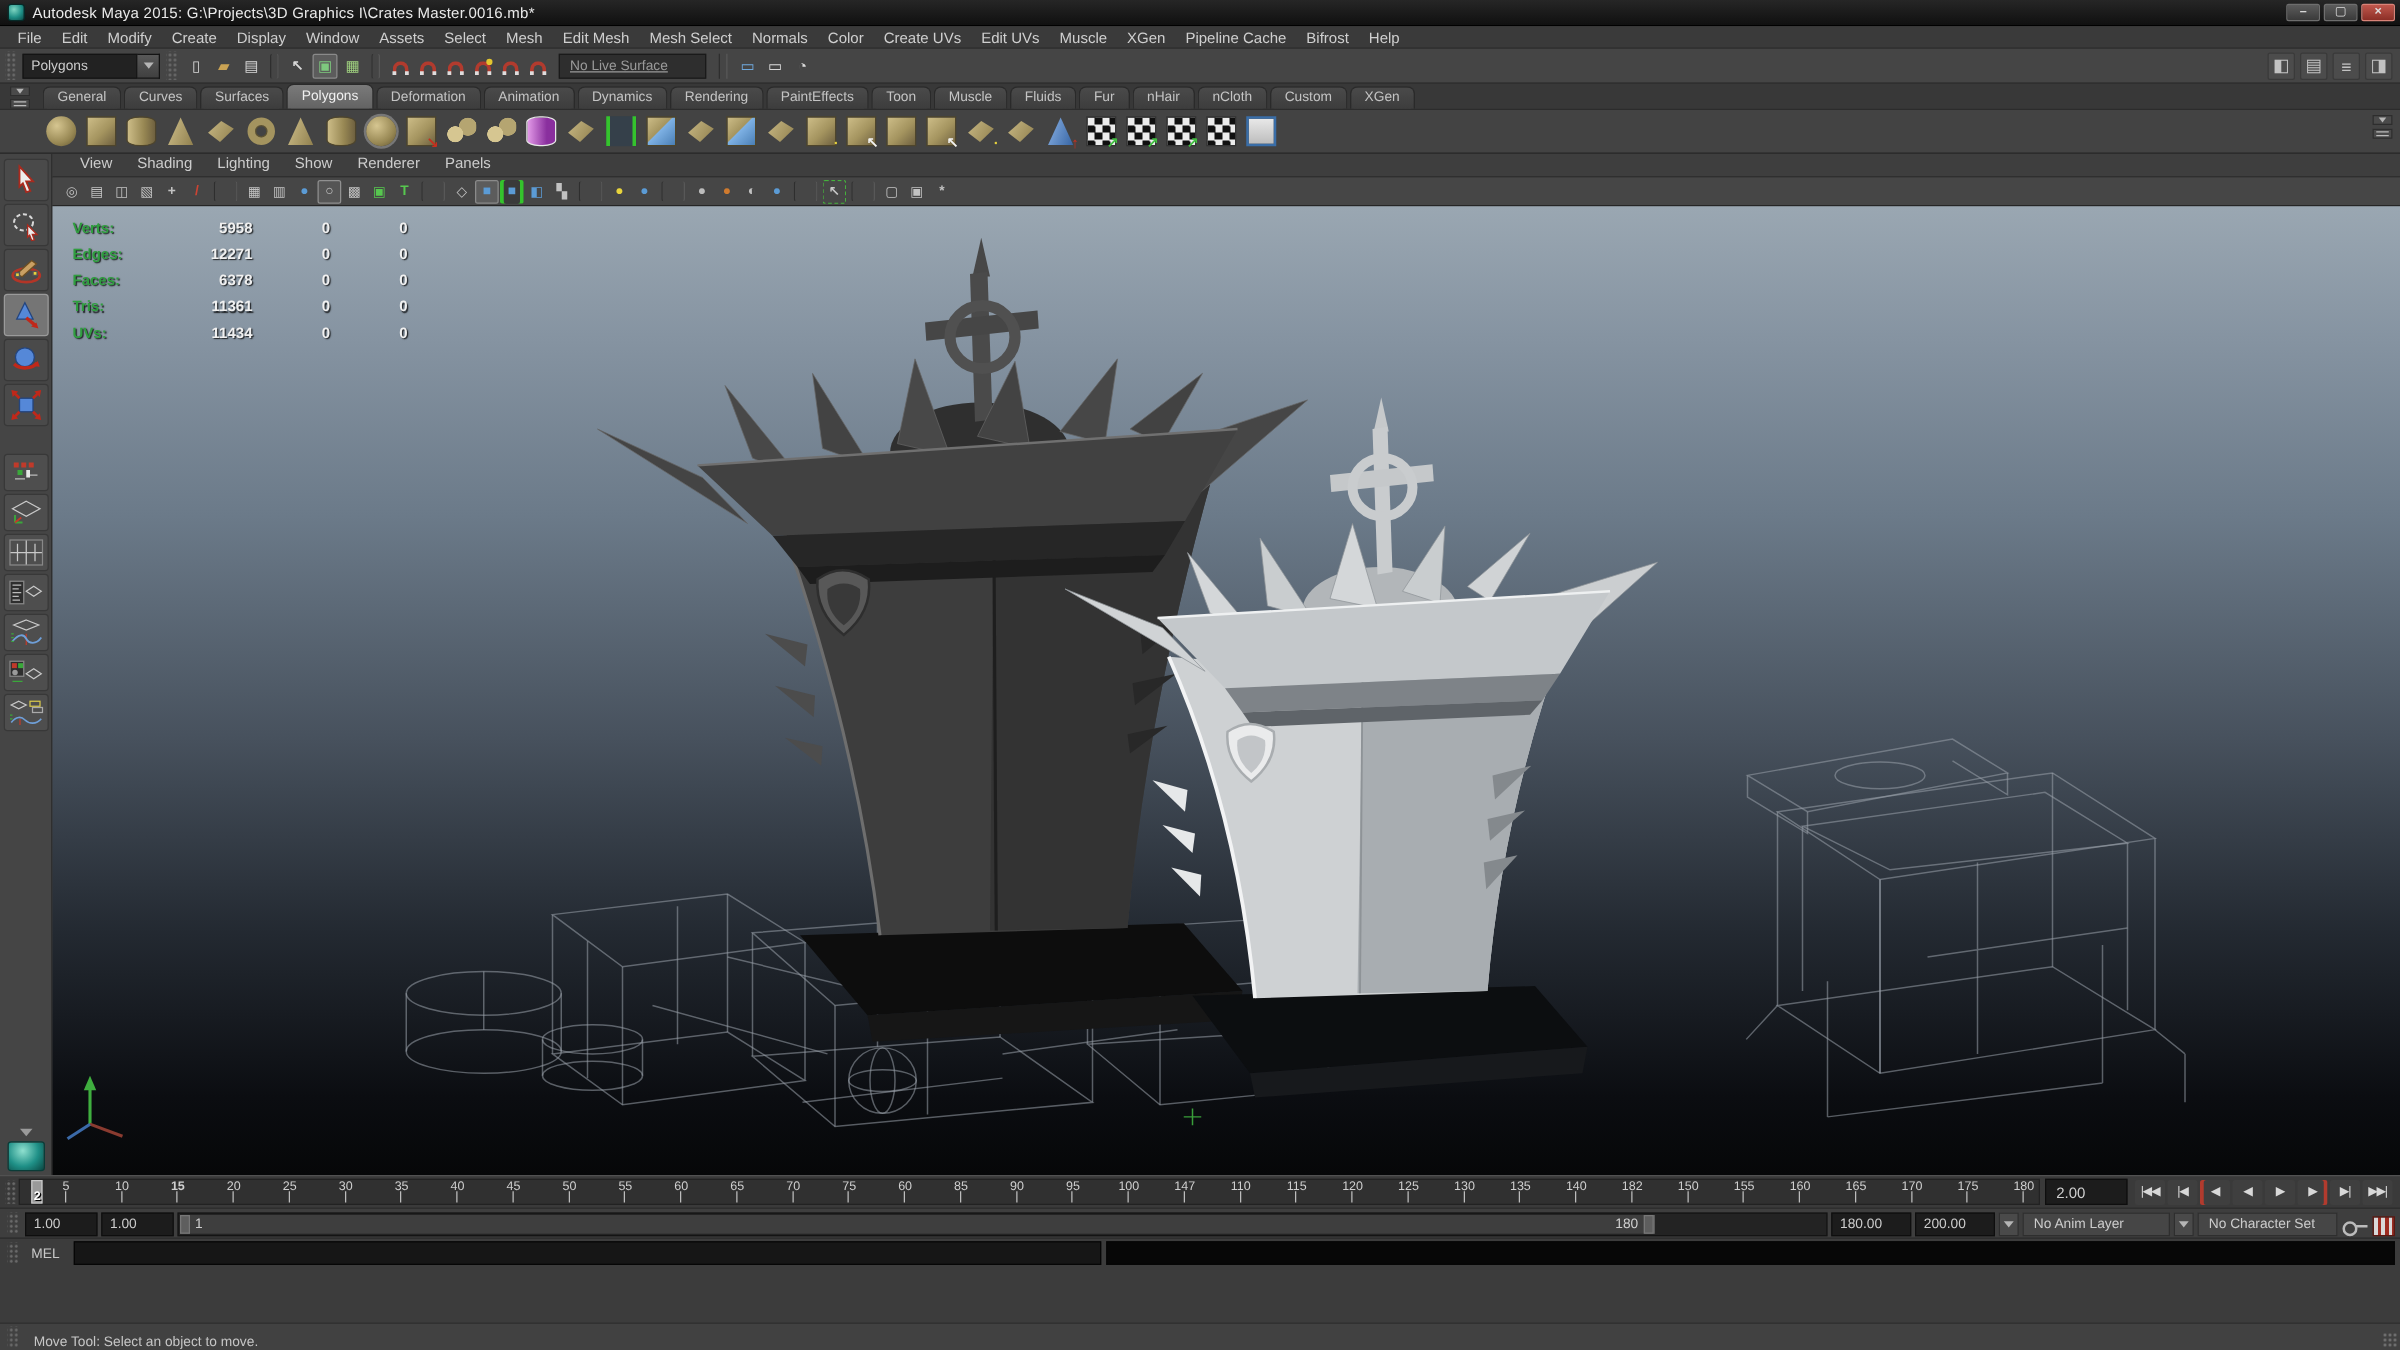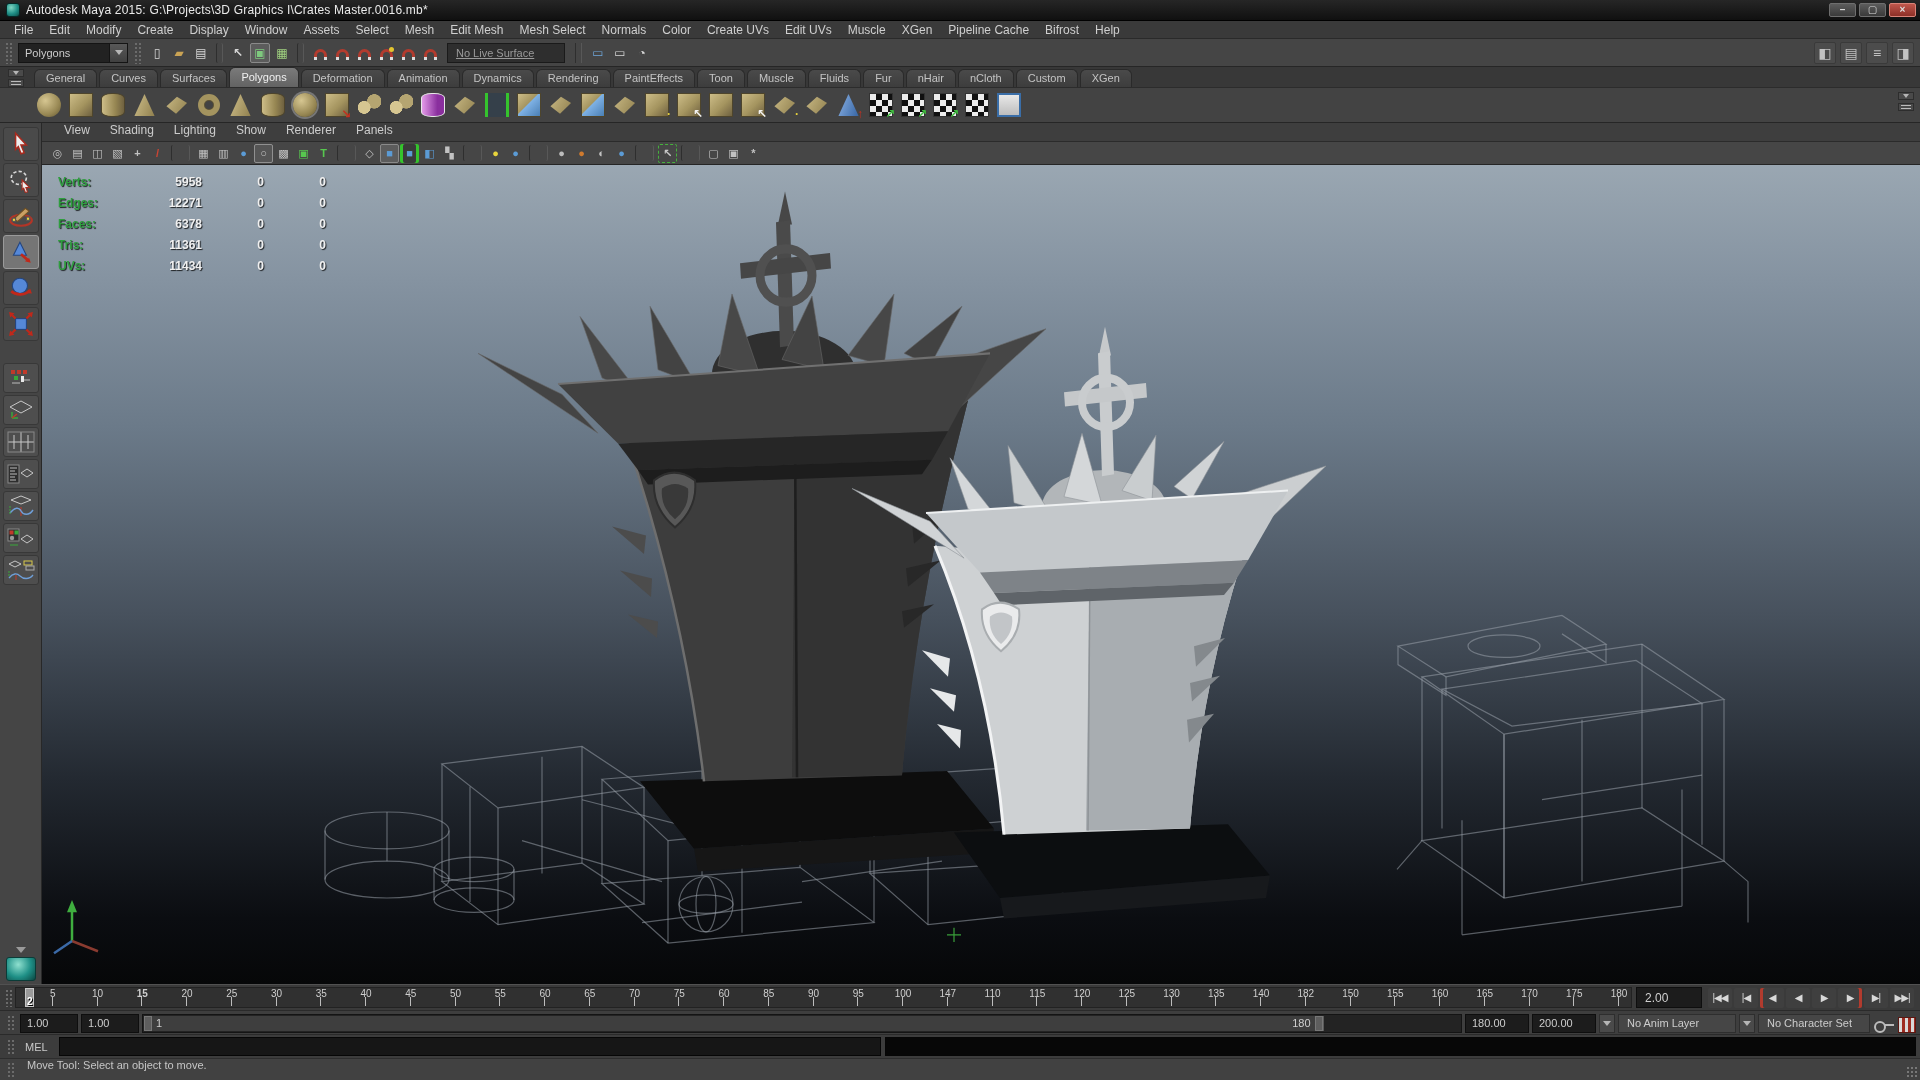--- a/index.html
+++ b/index.html
@@ -153,22 +153,22 @@
   .key-ic { width:22px; height:16px; position:relative; }
   .key-ic:before { content:""; position:absolute; left:1px; top:4px; width:8px; height:8px; border:2px solid #bbb; border-radius:50%; }
   .key-ic:after { content:""; position:absolute; left:11px; top:7px; width:10px; height:2px; background:#bbb; box-shadow:6px 2px 0 -1px #bbb, 3px 2px 0 -1px #bbb; }
   .animpref-ic { width:18px; height:16px; background:repeating-linear-gradient(90deg,#d8d8d8 0 3px,#9e2b20 3px 6px); border:1px solid #5a1812; }
   
   .cmd-row { height:24px; background:#3c3c3c; border-top:1px solid #2a2a2a; display:flex; align-items:center;
     padding:1px 4px; gap:4px; flex:0 0 auto; }
   .cmd-label { width:34px; color:#c8c8c8; font-size:11px; padding-left:4px; }
   .cmd-input { width:43%; height:19px; background:#161616; border:1px solid #060606; color:#ddd; font-family:"DejaVu Sans Mono",monospace; font-size:11px; padding:0 4px; }
   .cmd-output { flex:1; height:19px; background:#070707; border:1px solid #060606; }
-  .help-row { height:22px; background:#414141; border-top:1px solid #2d2d2d; display:flex; align-items:flex-start;
-    padding:0 4px; gap:4px; flex:0 0 auto; position:relative; }
+  .help-row { height:22px; background:#414141; border-top:1px solid #2d2d2d; display:flex; align-items:flex-end;
+    padding:0 4px; gap:4px; flex:0 0 auto; position:relative;margin-top:44px; }
   .help-text { font-size:11px; color:#c6c6c6; padding-left:6px; }
   .resize-grip { position:absolute; right:2px; bottom:2px; width:12px; height:12px;
     background-image:radial-gradient(#777 1px, transparent 1.2px); background-size:4px 4px; }
 </style>
 </head>
 <body>
 
 <div class="titlebar">
   <span class="app-icon"></span>
   <span class="title-text" title="Autodesk Maya 2015: G:\Projects\3D Graphics I\Crates Master.0016.mb*">Autodesk Maya 2015: G:\Projects\3D Graphics I\Crates Master.0016.mb*</span>

